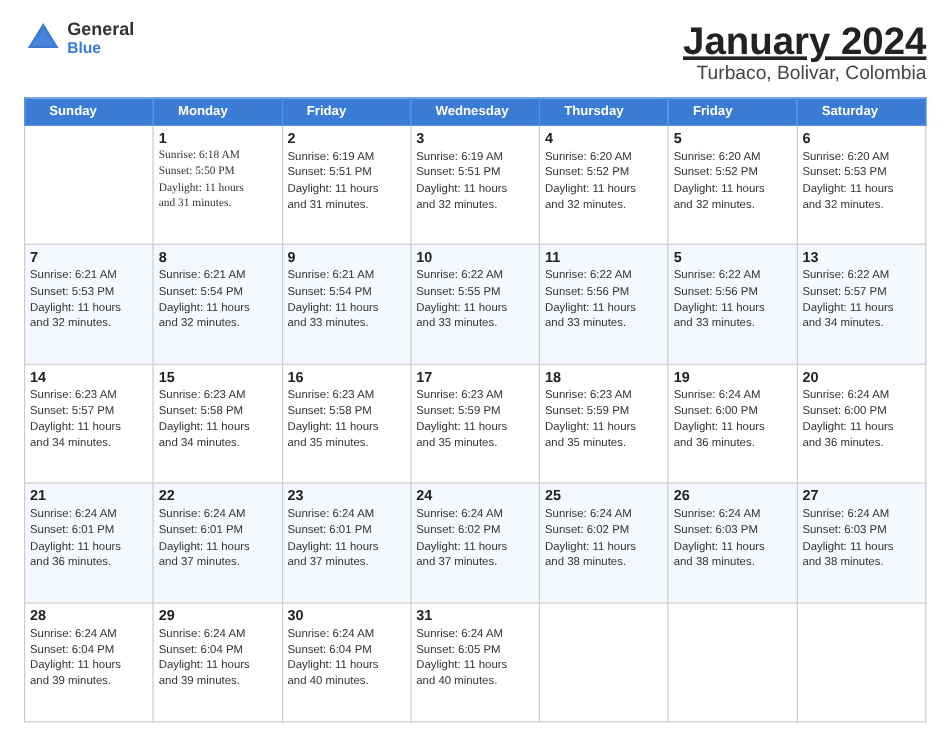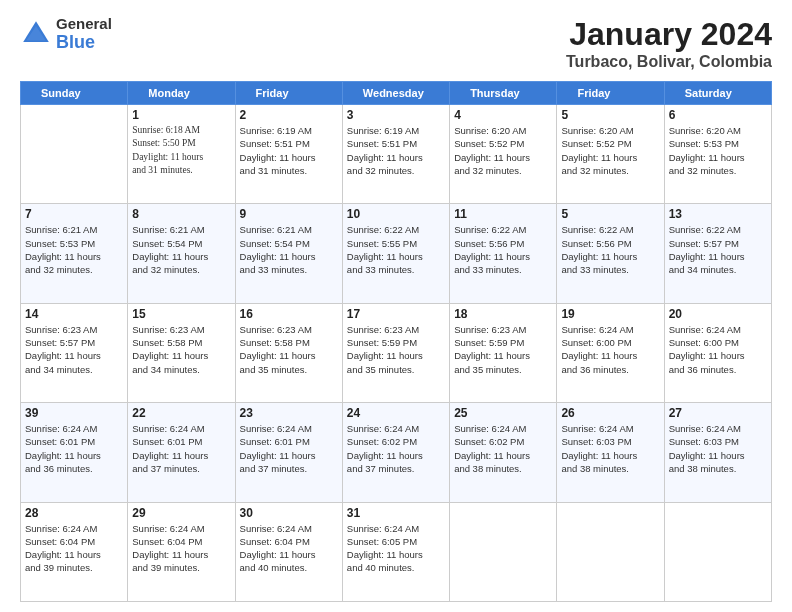--- a/index.html
+++ b/index.html
@@ -33,40 +33,41 @@
       display: flex;
       flex-direction: column;
       line-height: 1.1;
     }
     .logo-general {
       font-size: 15px;
       font-weight: bold;
       color: #333;
     }
     .logo-blue {
-      font-size: 18px;
+      font-size: 13px;
       font-weight: bold;
       color: #3a7bd5;
     }
     .logo-icon {
       width: 32px;
       height: 32px;
     }
     .title-block {
       text-align: right;
     }
     .title-block h1 {
       font-size: 32px;
       font-weight: bold;
       color: #222;
+      text-decoration: underline;
     }
     .title-block h2 {
       font-size: 16px;
       color: #444;
-      font-weight: bold;
+      font-weight: normal;
     }
     .calendar {
       flex: 1;
       border-collapse: collapse;
       width: 100%;
       font-size: 10px;
     }
     .calendar th {
       background: #3a7bd5;
       color: #fff;
@@ -284,21 +285,21 @@
           <td>
             <span class="day-num">20</span>
             <div class="day-info" style="white-space: pre-line;">Sunrise: 6:24 AM
 Sunset: 6:00 PM
 Daylight: 11 hours
 and 36 minutes.</div>
           </td>
         </tr>
         <tr>
           <td>
-            <span class="day-num">39</span>
+            <span class="day-num">21</span>
             <div class="day-info" style="white-space: pre-line;">Sunrise: 6:24 AM
 Sunset: 6:01 PM
 Daylight: 11 hours
 and 36 minutes.</div>
           </td>
           <td>
             <span class="day-num">22</span>
             <div class="day-info" style="white-space: pre-line;">Sunrise: 6:24 AM
 Sunset: 6:01 PM
 Daylight: 11 hours

